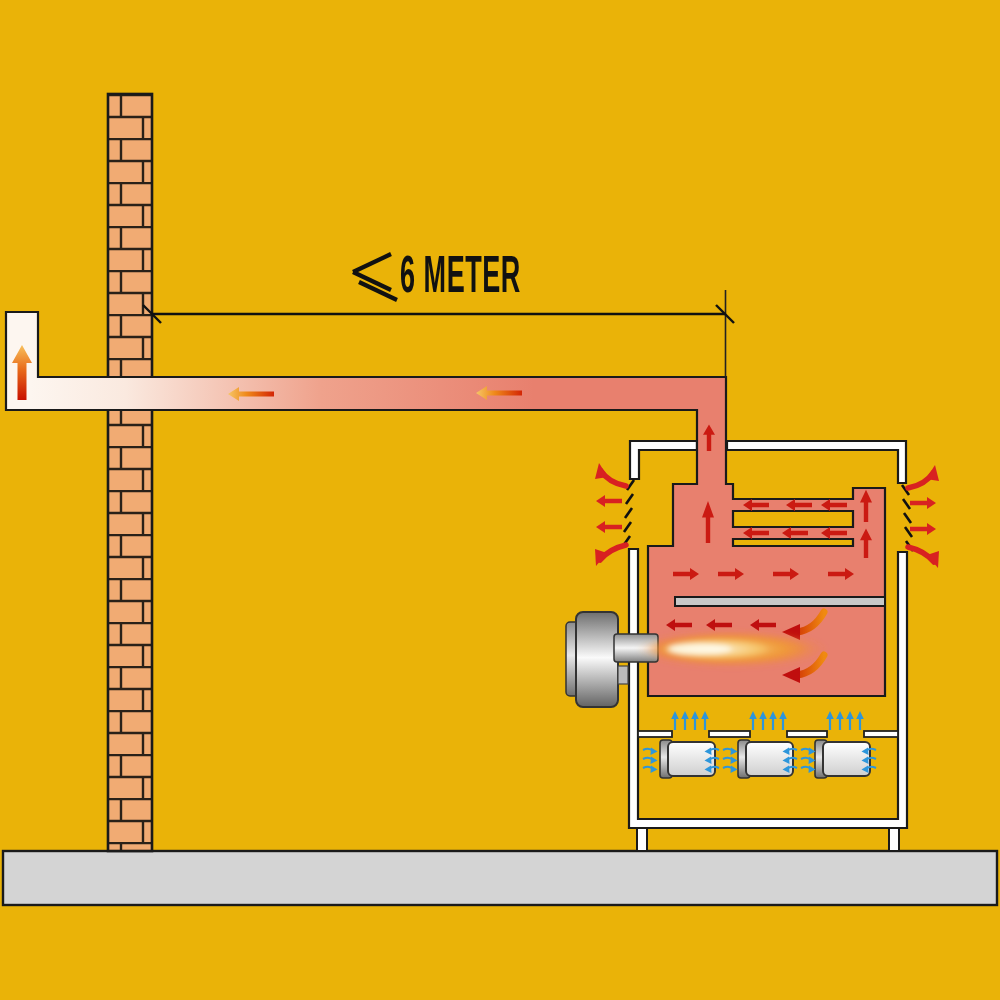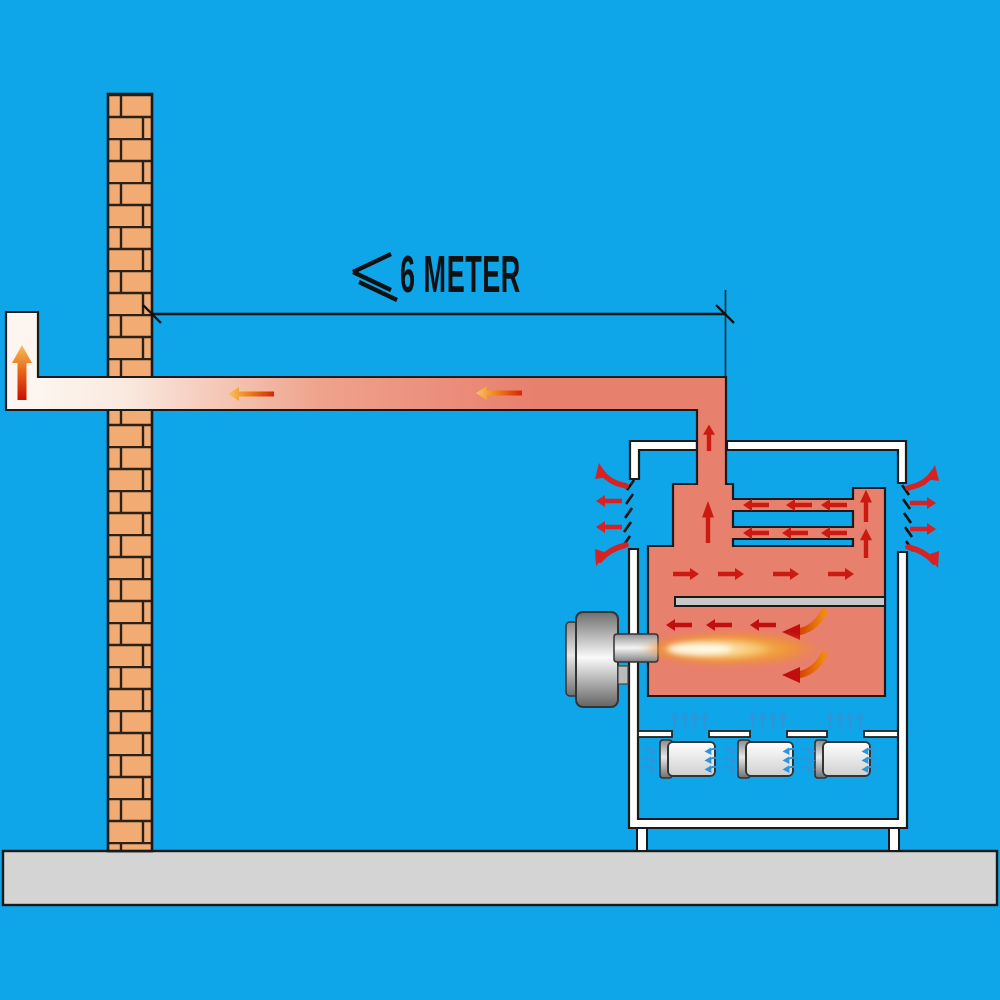--- a/index.html
+++ b/index.html
@@ -1,16 +1,16 @@
 <!DOCTYPE html>
 <html><head>
 <meta charset="utf-8">
 <style>
   html,body{margin:0;padding:0;background:#ffffff;}
-  .stage{position:relative;width:1000px;height:1000px;background:#0ea5e9;overflow:hidden;
+  .stage{position:relative;width:1000px;height:1000px;background:#eab308;overflow:hidden;
          font-family:"Liberation Sans", sans-serif;}
   svg{display:block;}
   .dim-text{font-family:"Liberation Sans", sans-serif;font-weight:700;font-size:52px;fill:#111;letter-spacing:1px;}
 </style>
 </head>
 <body>
 
 <div class="stage">
 <svg width="1000" height="1000" viewBox="0 0 1000 1000">
   <defs>

